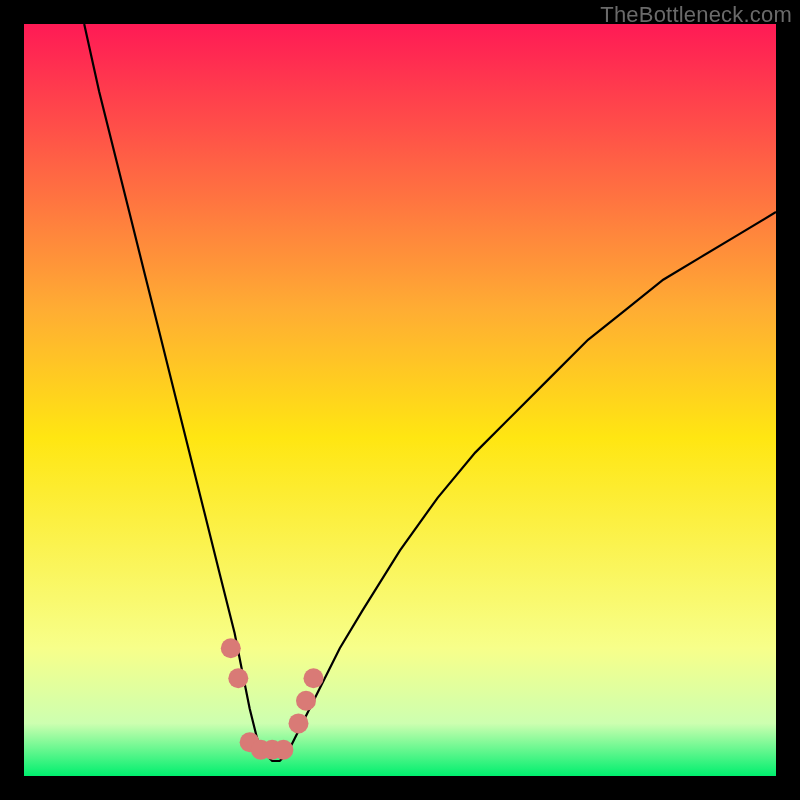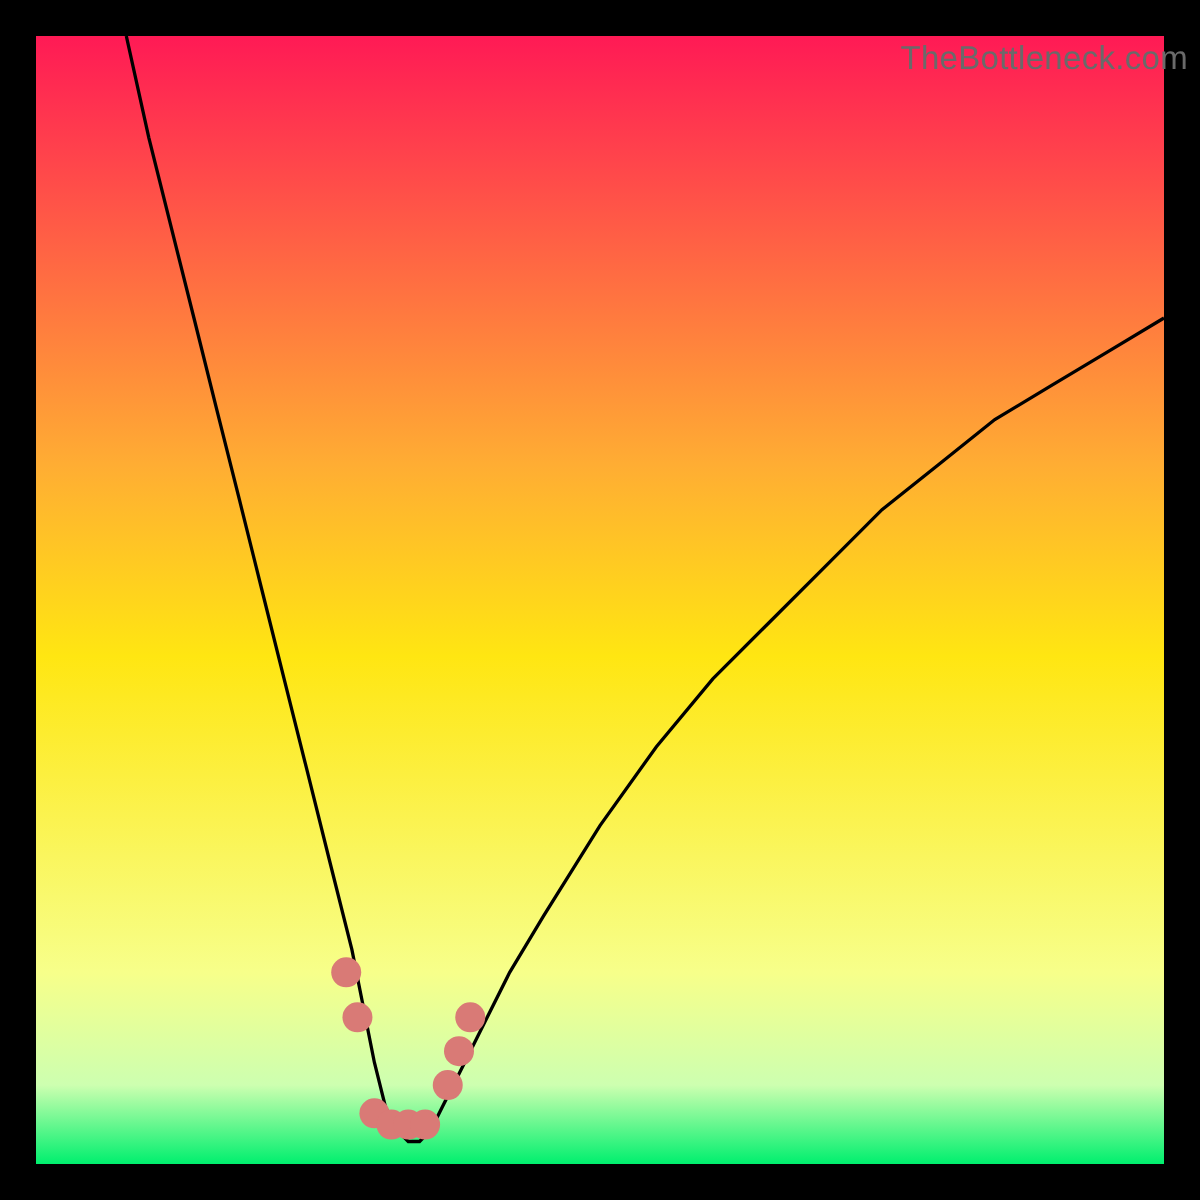--- a/index.html
+++ b/index.html
@@ -27,21 +27,20 @@
     height: 752px;
   }
   .watermark {
     position: absolute;
     top: 2px;
     right: 8px;
     color: #6a6a6a;
     font-size: 22px;
     font-weight: 500;
     letter-spacing: 0.2px;
-    margin-top: 24px;
   }
 </style>
 </head>
 <body>
 
 <div class="frame"></div>
 
 <svg class="plot-area" width="752" height="752" viewBox="0 0 752 752">
   <defs>
     <linearGradient id="bg-grad" x1="0" y1="0" x2="0" y2="1">

